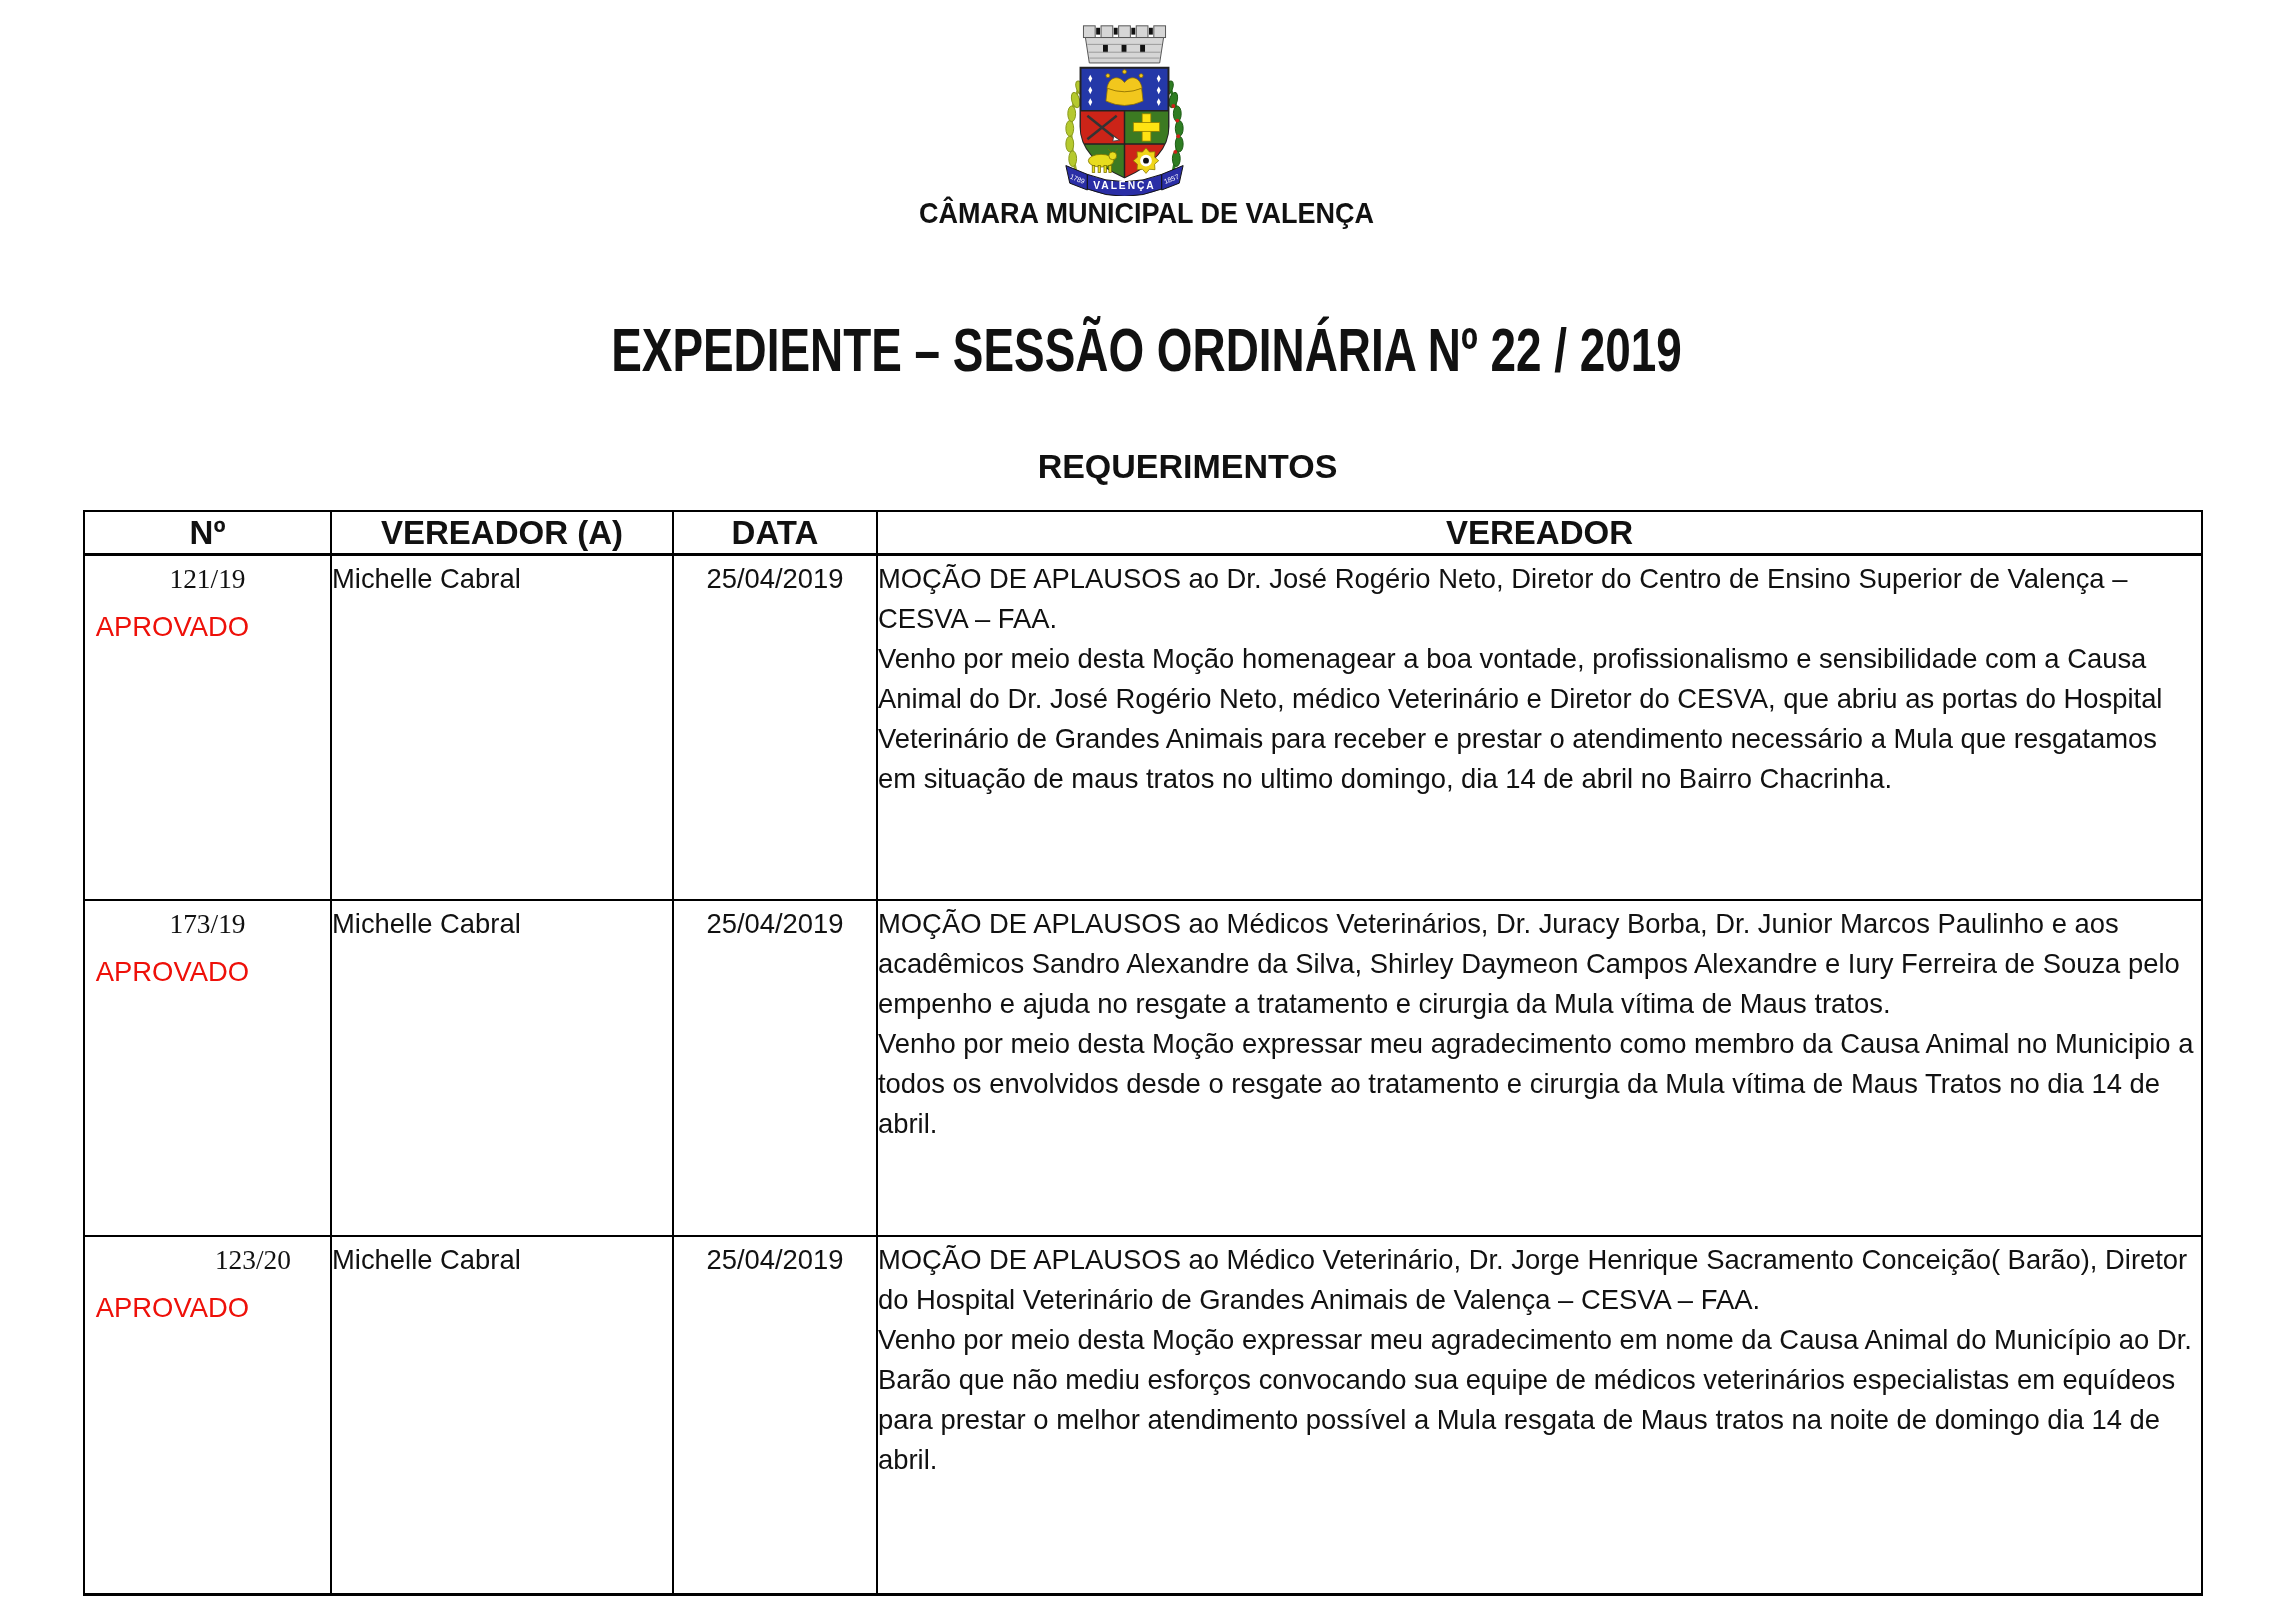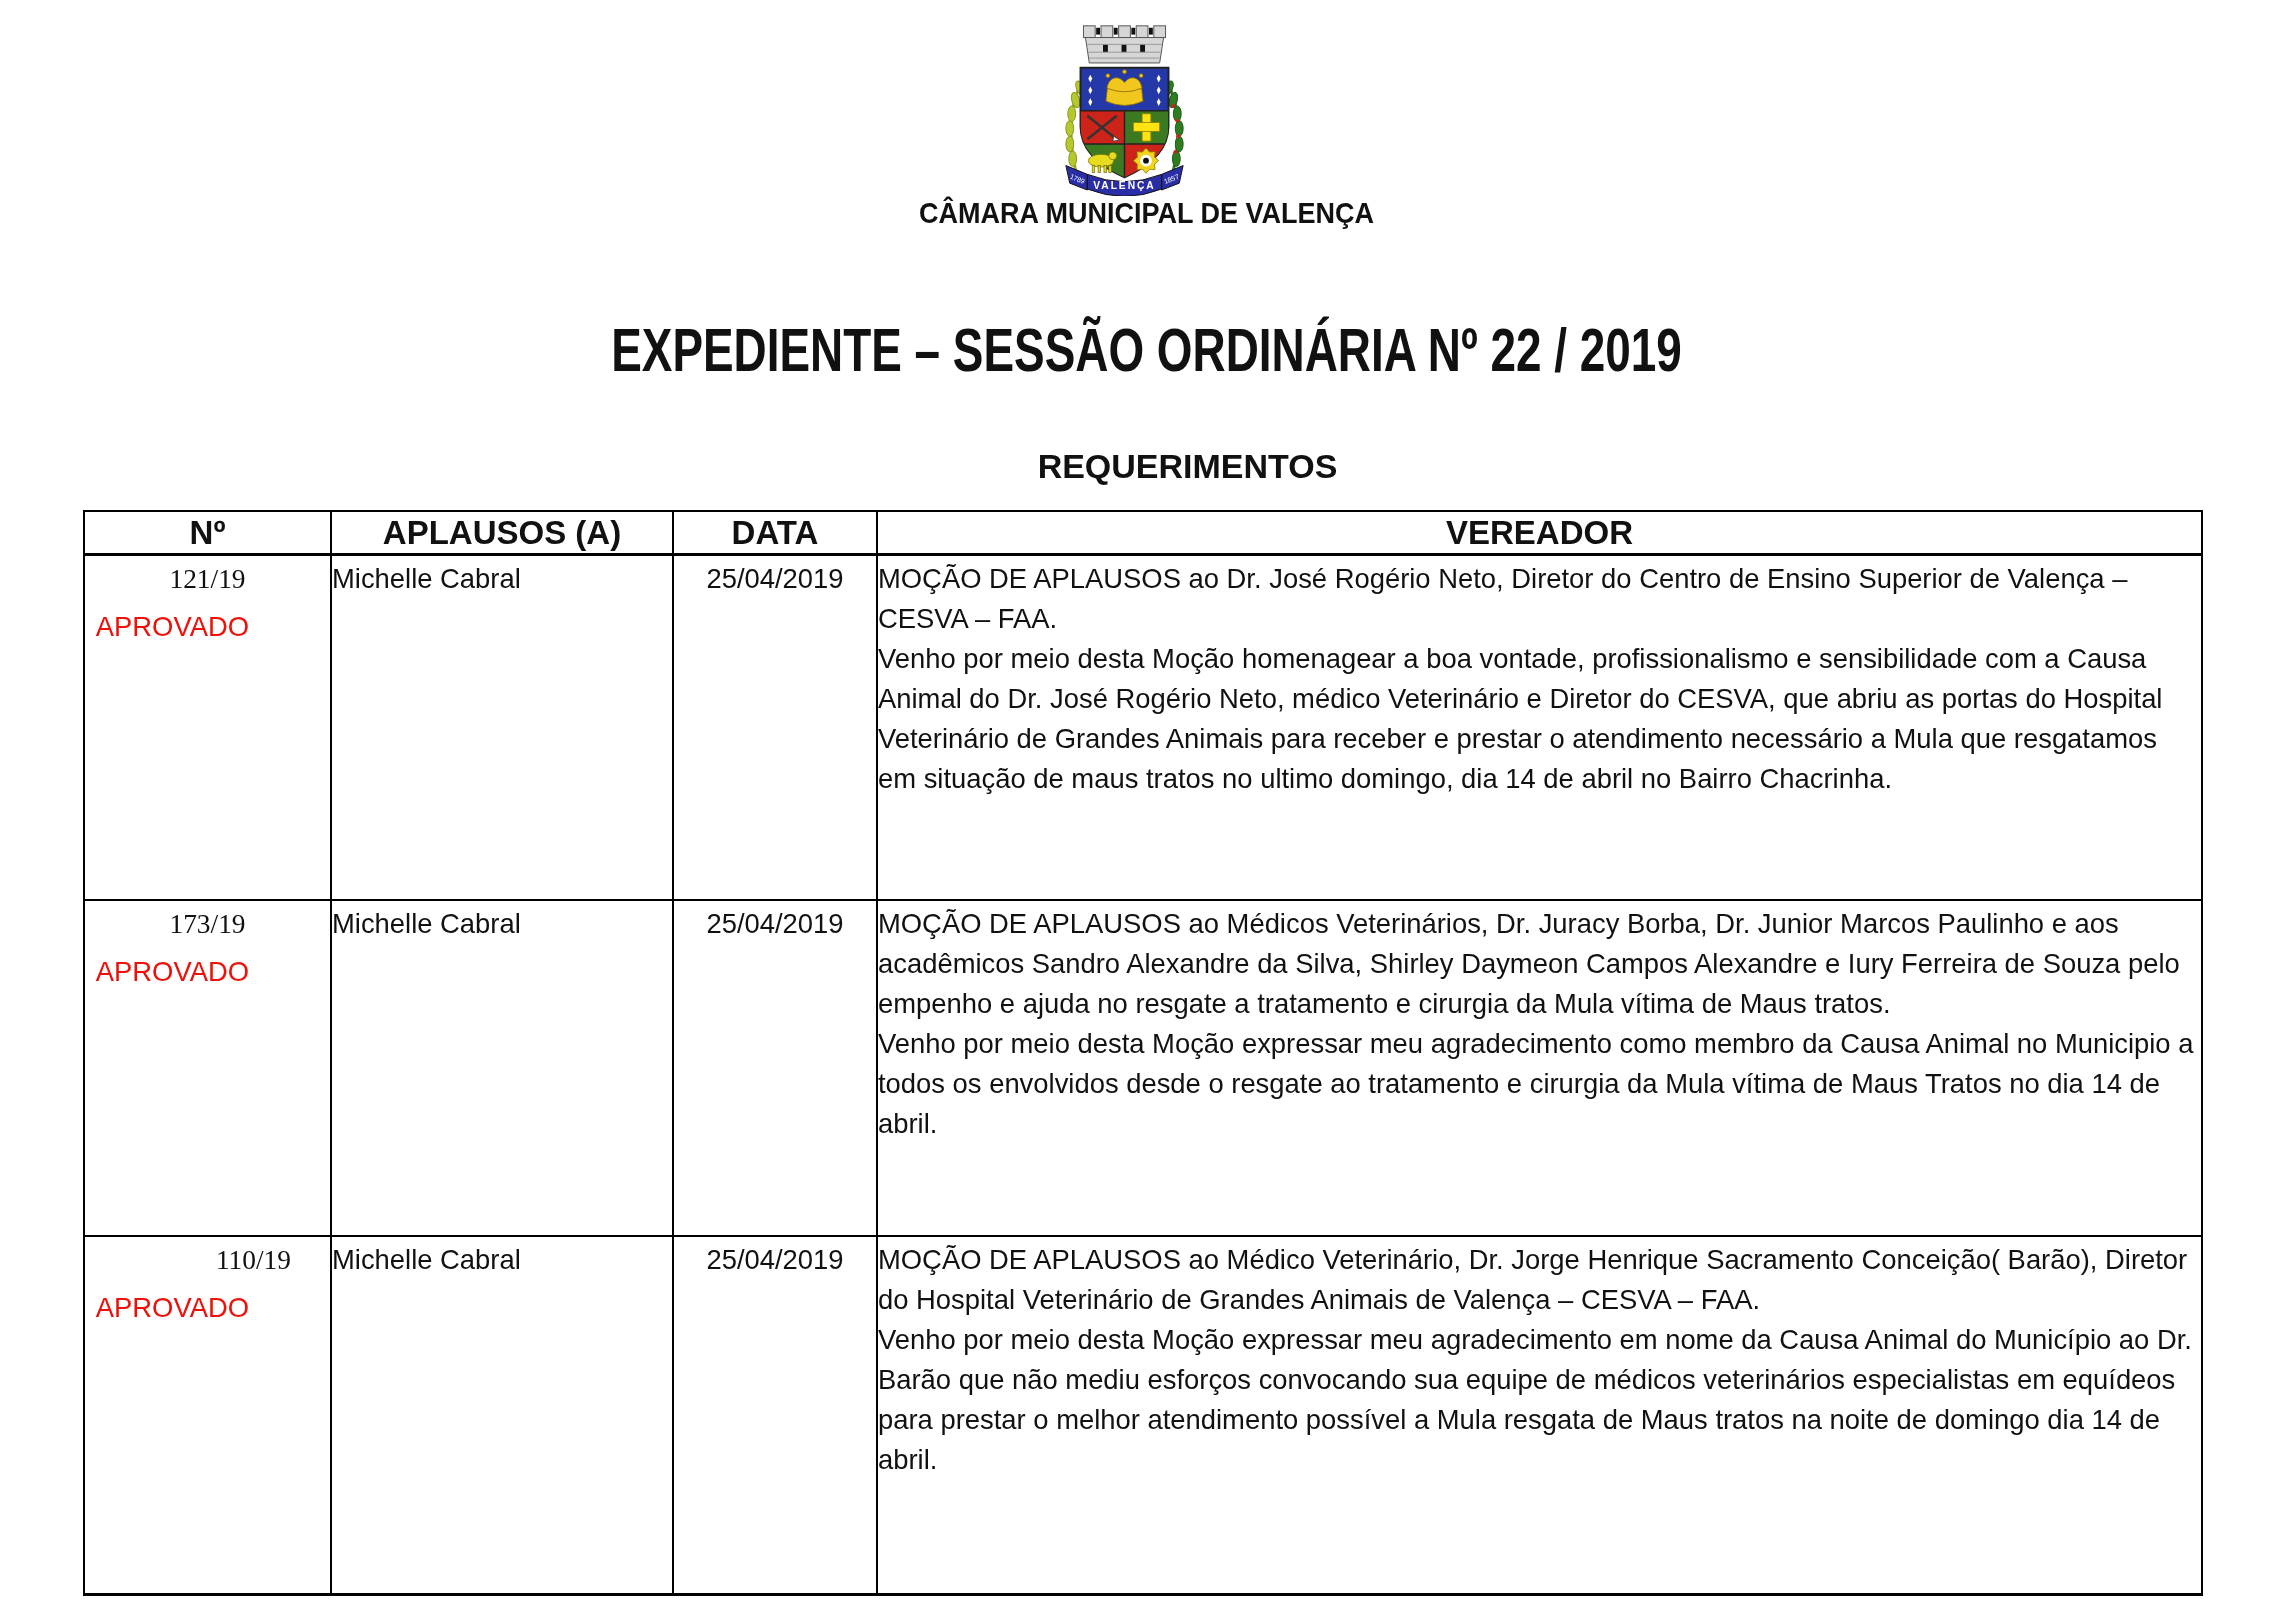--- a/index.html
+++ b/index.html
@@ -178,21 +178,21 @@
   <table class="doc-table">
     <colgroup>
       <col style="width:247px">
         <col style="width:342px">
         <col style="width:204px">
         <col style="width:1325px">
     </colgroup>
     <thead>
       <tr>
         <th>Nº</th>
-        <th>APLAUSOS (A)</th>
+        <th>VEREADOR (A)</th>
         <th>DATA</th>
         <th>VEREADOR</th>
       </tr>
     </thead>
     <tbody>
     <tr>
       <td class="c-num">
         <div class="num">121/19</div>
         <div class="status">APROVADO</div>
       </td>
@@ -208,21 +208,21 @@
         <div class="status">APROVADO</div>
       </td>
       <td class="c-ver">Michelle Cabral</td>
       <td class="c-data">25/04/2019</td>
       <td class="c-assunto">MOÇÃO DE APLAUSOS ao Médicos Veterinários, Dr. Juracy Borba, Dr. Junior Marcos Paulinho e aos acadêmicos Sandro Alexandre da Silva, Shirley Daymeon Campos Alexandre e Iury Ferreira de Souza pelo empenho e ajuda no resgate a tratamento e cirurgia da Mula vítima de Maus tratos.
 Venho por meio desta Moção expressar meu agradecimento como membro da Causa Animal no Municipio a todos os envolvidos desde o resgate ao tratamento e cirurgia da Mula vítima de Maus Tratos no dia 14 de abril.</td>
     </tr>
 
     <tr>
       <td class="c-num">
-        <div class="num align-right">110/19</div>
+        <div class="num align-right">123/20</div>
         <div class="status">APROVADO</div>
       </td>
       <td class="c-ver">Michelle Cabral</td>
       <td class="c-data">25/04/2019</td>
       <td class="c-assunto">MOÇÃO DE APLAUSOS ao Médico Veterinário, Dr. Jorge Henrique Sacramento Conceição( Barão), Diretor do Hospital Veterinário de Grandes Animais de Valença – CESVA – FAA.
 Venho por meio desta Moção expressar meu agradecimento em nome da Causa Animal do Município ao Dr. Barão que não mediu esforços convocando sua equipe de médicos veterinários especialistas em equídeos para prestar o melhor atendimento possível a Mula resgata de Maus tratos na noite de domingo dia 14 de abril.</td>
     </tr>
   </tbody>
   </table>
 

